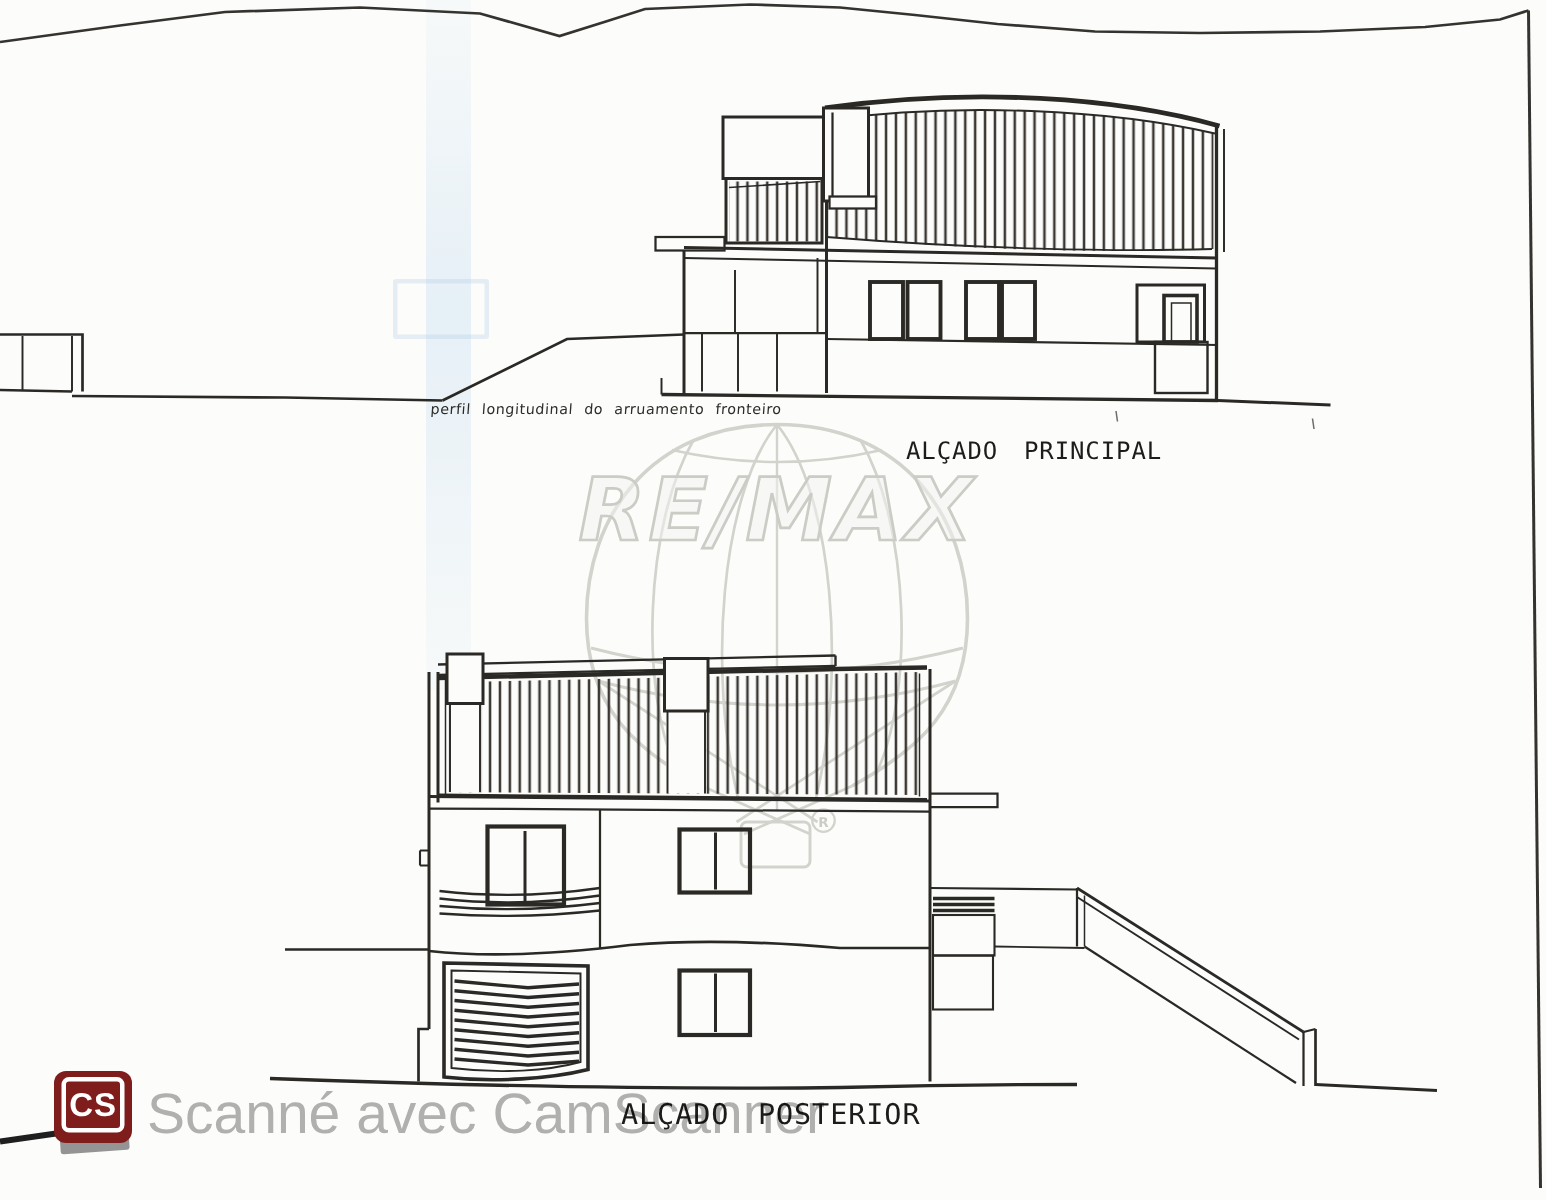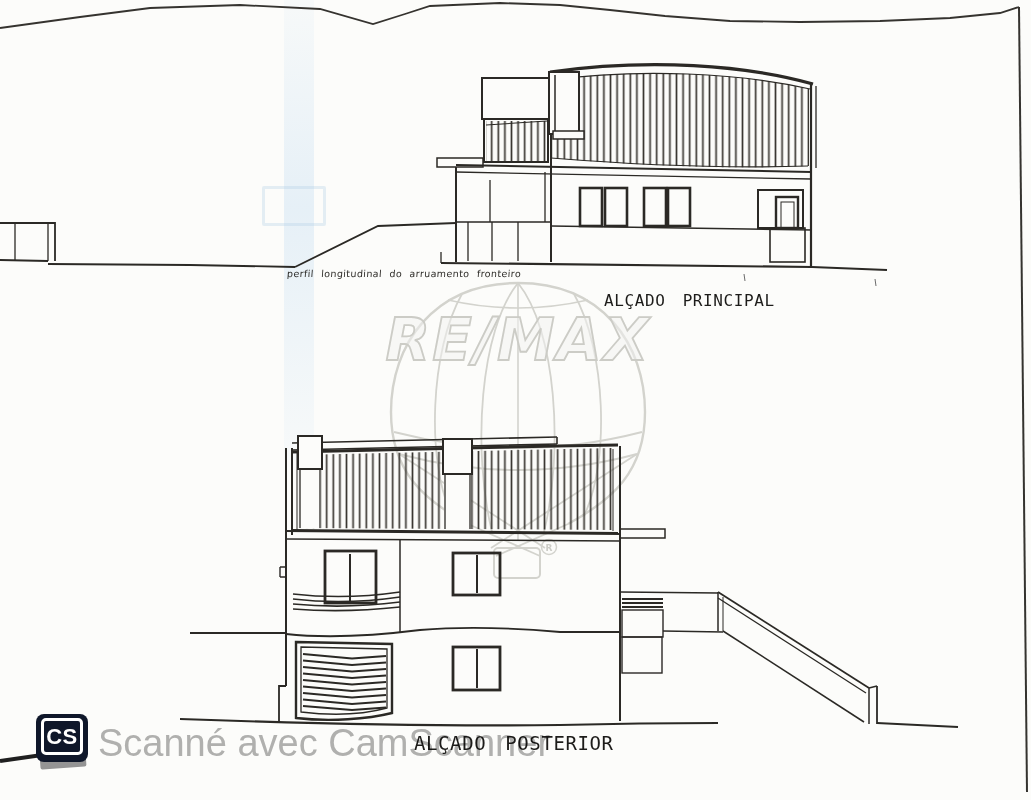--- a/index.html
+++ b/index.html
@@ -25,21 +25,21 @@
   }
   .lbl-profile{
     left:287px;top:268px;font-family:"DejaVu Sans", sans-serif;
     font-size:9.5px;letter-spacing:0.4px;word-spacing:4px;color:#2e2c28;
     transform:skewX(-4deg);
   }
   .lbl-main{left:604px;top:291px;font-size:16px;letter-spacing:0.6px;word-spacing:7px;}
   .lbl-rear{left:414px;top:732px;font-size:19px;letter-spacing:0.6px;word-spacing:7px;}
   .cs-badge{
     position:absolute;left:36px;top:714px;width:52px;height:48px;
-    background:#0f172a;border-radius:8px;z-index:3;
+    background:#7f1d1d;border-radius:8px;z-index:3;
     display:flex;align-items:center;justify-content:center;text-align:center;
   }
   .cs-badge-inner{
     position:absolute;left:5px;top:4px;right:5px;bottom:7px;
     border:3px solid #ffffff;border-radius:5px;
   }
   .cs-badge-text{
     color:#ffffff;font-weight:bold;font-size:22px;letter-spacing:0.5px;
     font-family:"Liberation Sans", sans-serif;position:relative;top:-1px;
   }

